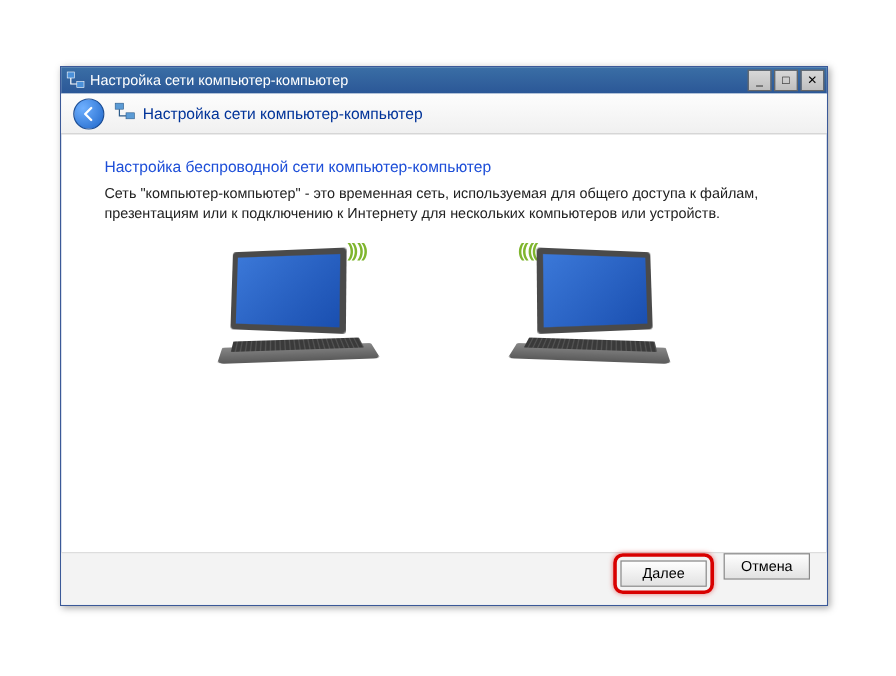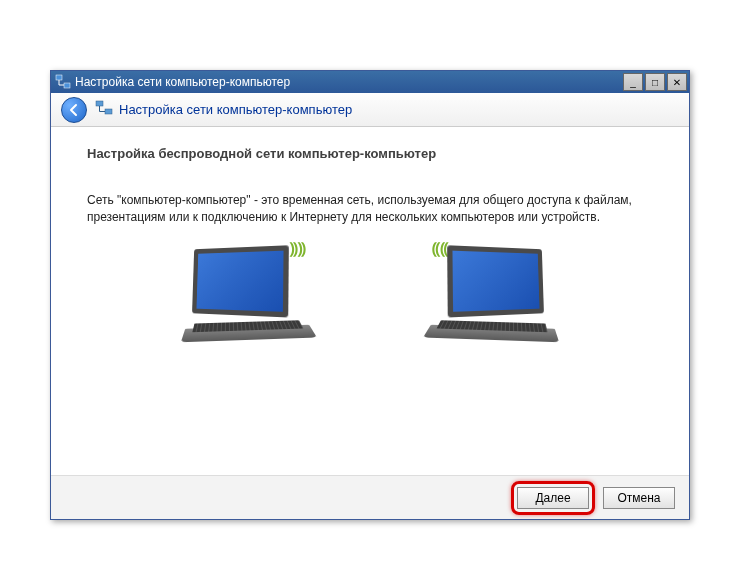--- a/index.html
+++ b/index.html
@@ -8,21 +8,21 @@
     width: 747px;
     height: 563px;
     background: #fff;
     font-family: "Segoe UI", Tahoma, sans-serif;
     font-size: 12px;
     position: relative;
   }
   .window {
     position: absolute;
     left: 50px;
-    top: 70px;
+    top: 55px;
     width: 640px;
     height: 450px;
     border: 1px solid #3b5998;
     box-shadow: 2px 2px 6px rgba(0,0,0,0.35);
     background: #fff;
     display: flex;
     flex-direction: column;
   }
   .titlebar {
     height: 22px;
@@ -85,23 +85,23 @@
   .content {
     flex: 1;
     padding: 18px 36px 8px 36px;
     color: #222;
     font-size: 12px;
     line-height: 1.45;
     overflow: hidden;
   }
   .content h1 {
     font-size: 13px;
-    font-weight: bold;
-    color: #404040;
-    margin: 0 0 28px 0;
+    font-weight: normal;
+    color: #1d4ed8;
+    margin: 0 0 4px 0;
   }
   .content p { margin: 0 0 12px 0; }
   .laptops {
     display: flex;
     justify-content: center;
     gap: 80px;
     margin-top: 10px;
   }
   .laptop { position: relative; width: 150px; height: 120px; }
   .laptop .wifi {
@@ -135,21 +135,21 @@
   .lap-left .base { top: 80px; left: 4px; transform: perspective(260px) rotateX(62deg) rotateZ(-4deg); }
   .lap-left .kbd { top: 78px; left: 14px; transform: perspective(260px) rotateX(62deg) rotateZ(-4deg); }
   .lap-right .screen { left: 38px; transform: perspective(260px) rotateY(18deg) rotateX(4deg); }
   .lap-right .base { top: 80px; left: 16px; transform: perspective(260px) rotateX(62deg) rotateZ(4deg); }
   .lap-right .kbd { top: 78px; left: 28px; transform: perspective(260px) rotateX(62deg) rotateZ(4deg); }
   .footer {
     height: 44px;
     border-top: 1px solid #ddd;
     display: flex;
     justify-content: flex-end;
-    align-items: center;
+    align-items: flex-start;
     padding: 0 14px;
     gap: 8px;
     background: #f3f3f3;
   }
   .btn {
     min-width: 72px;
     height: 22px;
     padding: 0 12px;
     background: linear-gradient(#fefefe,#e2e2e2);
     border: 1px solid #888;

